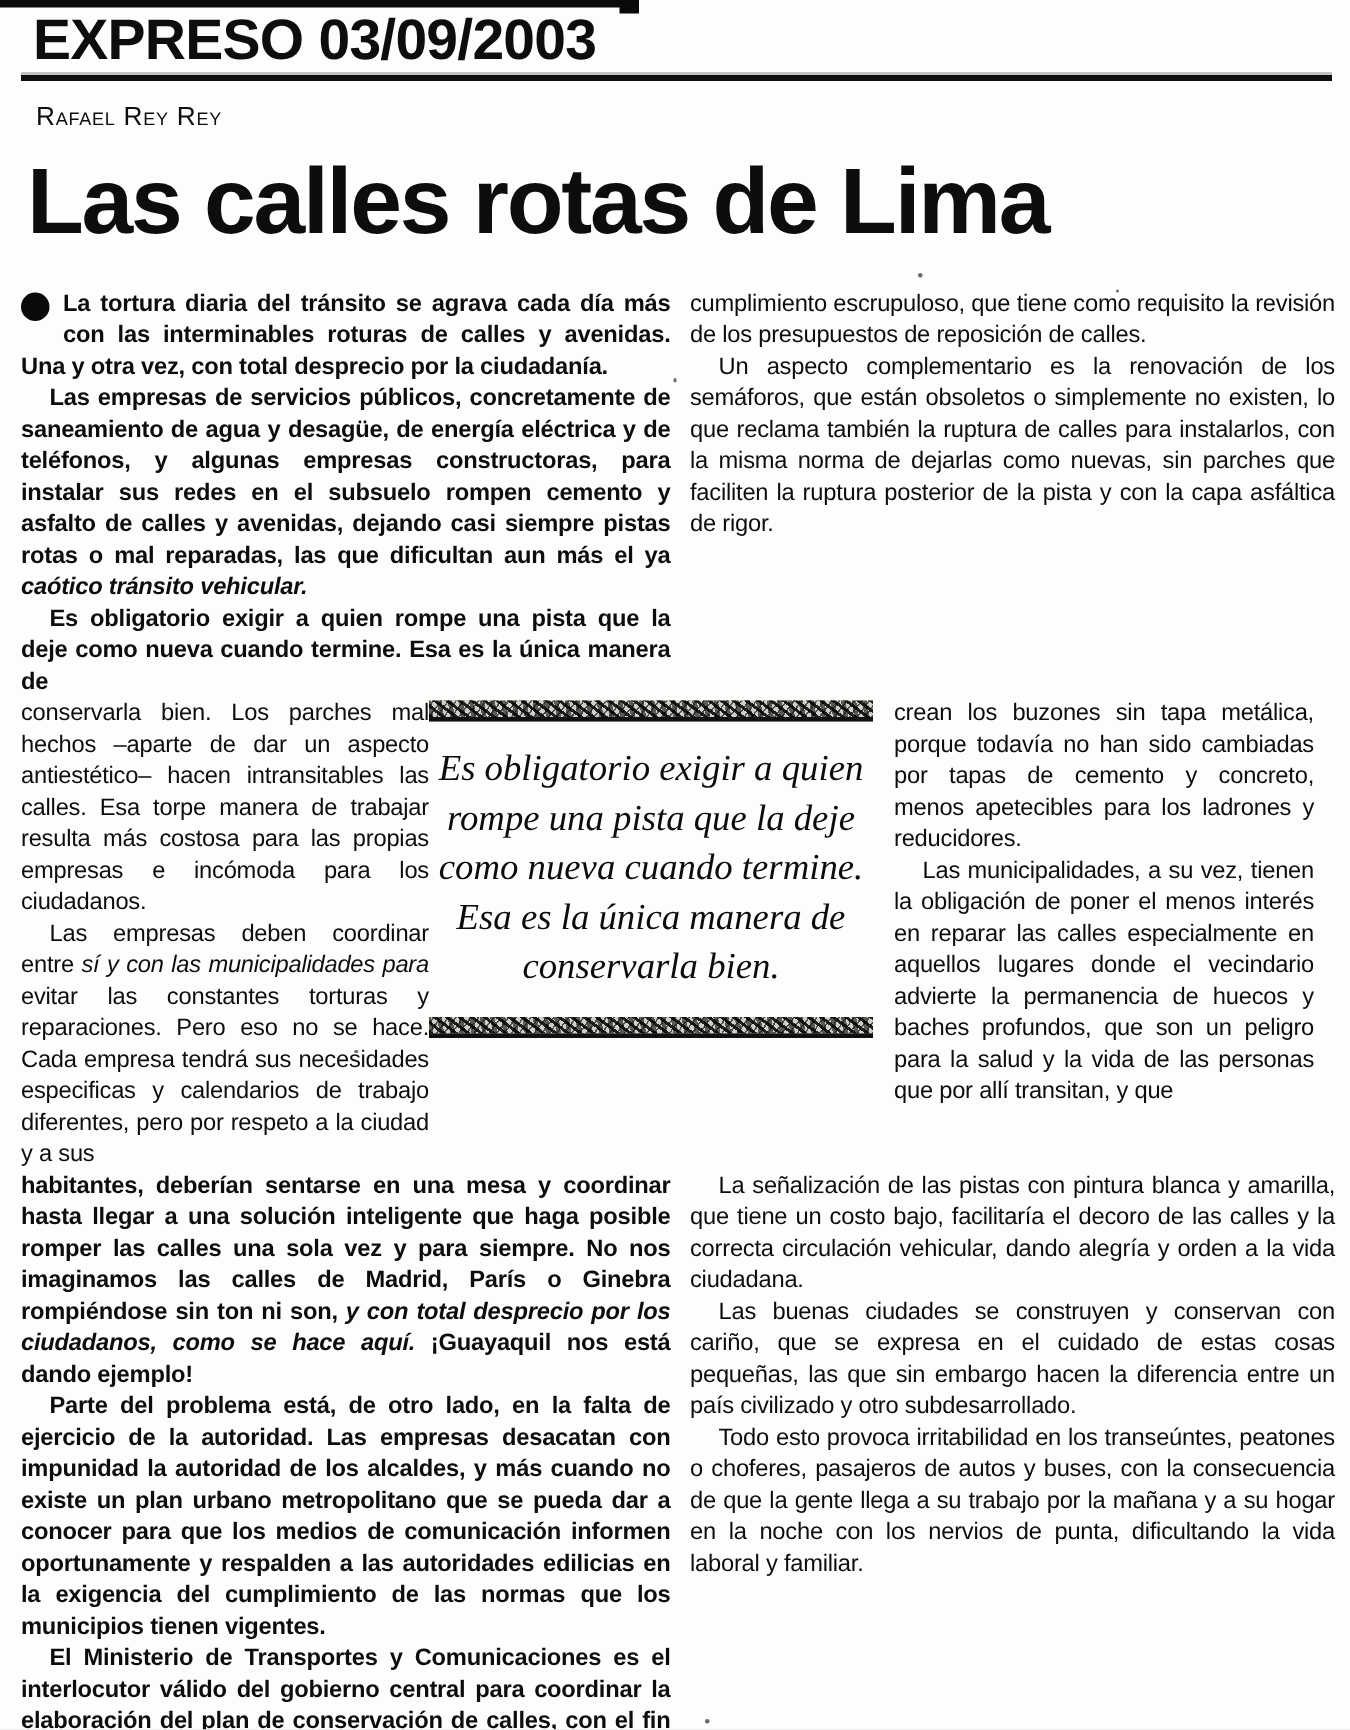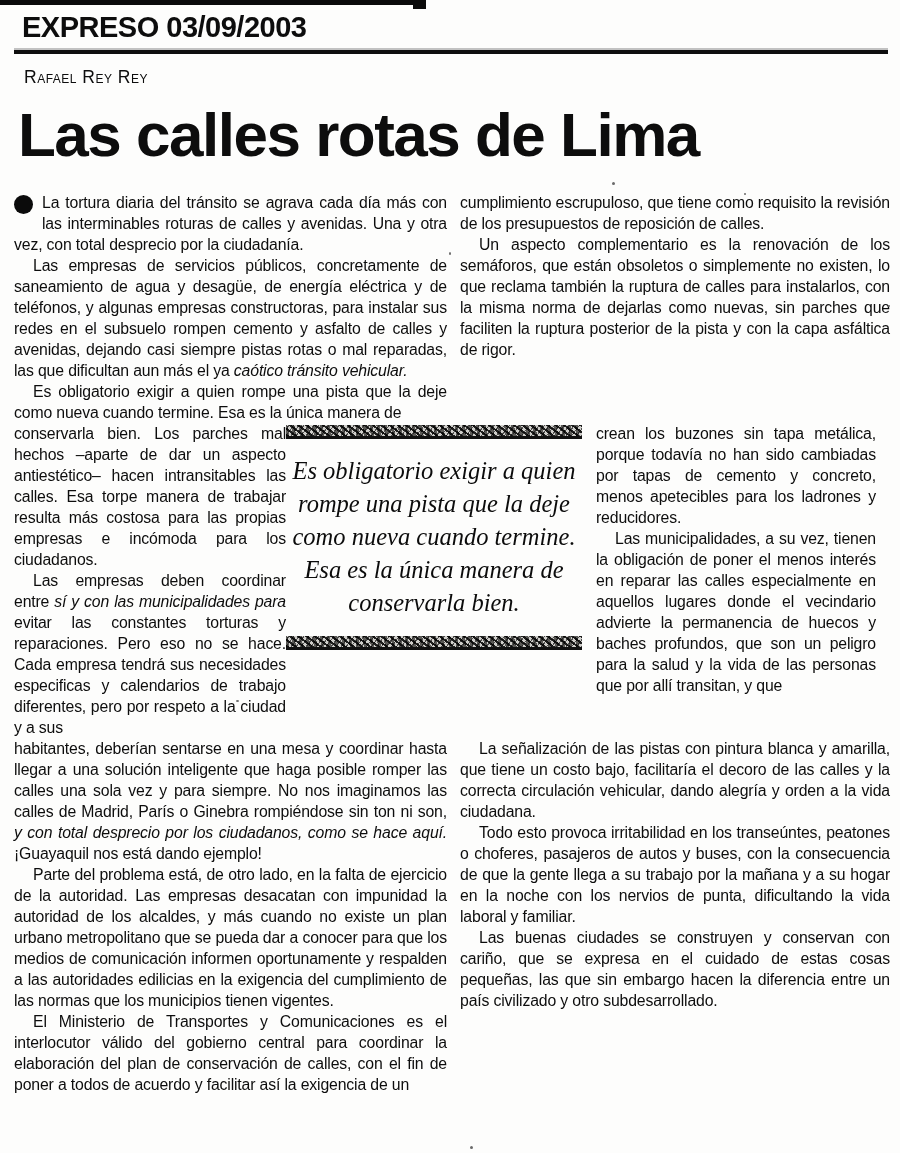--- a/index.html
+++ b/index.html
@@ -14,39 +14,39 @@
     box-sizing:border-box;
     font-family:"Liberation Sans",sans-serif;
   }
   
   .top-artifact-bar{position:absolute;top:0;left:0;width:416px;height:5px;background:#0a0a0a;}
   .top-artifact-tick{position:absolute;top:0;left:413px;width:13px;height:9px;background:#0a0a0a;}
   .speck{position:absolute;background:#6a6a6a;border-radius:50%;}
 
   
   .pub{
-    font-size:29px;font-weight:bold;letter-spacing:-0.5px;
+    font-size:38px;font-weight:bold;letter-spacing:-0.5px;
     margin:4px 0 0 8px;line-height:34px;
   }
   .rule{height:4px;background:#0e0e0e;margin-top:6px;width:874px;
     box-shadow:0 -2px 0 rgba(20,20,20,.25);}
   .byline{
     margin:13px 0 0 10px;font-size:17.5px;font-weight:normal;
     font-variant:small-caps;letter-spacing:.5px;line-height:20px;
   }
   .headline{
     font-family:Liberation Sans, sans-serif;font-weight:bold;
     font-size:62px;letter-spacing:-1.5px;line-height:64px;
     margin:16px 0 0 4px;
   }
 
   
   .body{margin-top:25px;}
   .row{display:flex;align-items:flex-start;}
-  .col-left{width:433px;margin-right:13px;}
+  .col-left{width:433px;margin-right:13px;font-weight:bold;}
   .col-right{width:430px;}
   .narrow-left{width:272px;}
   .narrow-right{width:280px;}
   p.art{
     margin:0;font-size:15.8px;line-height:21px;
     text-align:justify;letter-spacing:-0.15px;
   }
   p.ind{text-indent:19px;}
   .it{font-style:italic;}
   .bullet{
@@ -120,19 +120,19 @@
     </div>
 
     <div class="row">
       <div class="col-left">
         <p class="art"><span>habitantes, deberían sentarse en una mesa y coordinar hasta llegar a una solución inteligente que haga posible romper las calles una sola vez y para siempre. No nos imaginamos las calles de Madrid, París o Ginebra rompiéndose sin ton ni son, </span><span class="it">y con total desprecio por los ciudadanos, como se hace aquí.</span><span> ¡Guayaquil nos está dando ejemplo!</span></p>
         <p class="art ind">Parte del problema está, de otro lado, en la falta de ejercicio de la autoridad. Las empresas desacatan con impunidad la autoridad de los alcaldes, y más cuando no existe un plan urbano metropolitano que se pueda dar a conocer para que los medios de comunicación informen oportunamente y respalden a las autoridades edilicias en la exigencia del cumplimiento de las normas que los municipios tienen vigentes.</p>
         <p class="art ind">El Ministerio de Transportes y Comunicaciones es el interlocutor válido del gobierno central para coordinar la elaboración del plan de conservación de calles, con el fin de poner a todos de acuerdo y facilitar así la exigencia de un</p>
       </div>
       <div class="col-right">
         <p class="art ind">La señalización de las pistas con pintura blanca y amarilla, que tiene un costo bajo, facilitaría el decoro de las calles y la correcta circulación vehicular, dando alegría y orden a la vida ciudadana.</p>
+        <p class="art ind">Las buenas ciudades se construyen y conservan con cariño, que se expresa en el cuidado de estas cosas pequeñas, las que sin embargo hacen la diferencia entre un país civilizado y otro subdesarrollado.</p>
         <p class="art ind">Todo esto provoca irritabilidad en los transeúntes, peatones o choferes, pasajeros de autos y buses, con la consecuencia de que la gente llega a su trabajo por la mañana y a su hogar en la noche con los nervios de punta, dificultando la vida laboral y familiar.</p>
-        <p class="art ind">Las buenas ciudades se construyen y conservan con cariño, que se expresa en el cuidado de estas cosas pequeñas, las que sin embargo hacen la diferencia entre un país civilizado y otro subdesarrollado.</p>
       </div>
     </div>
 
   </div>
 </div>
 
 </body></html>

